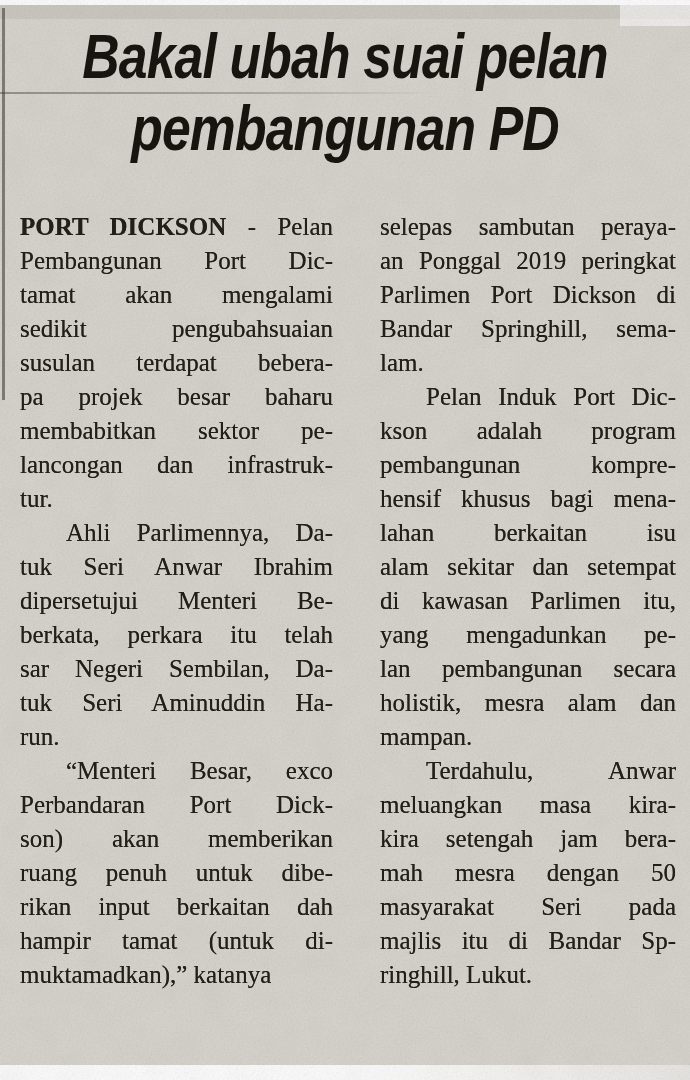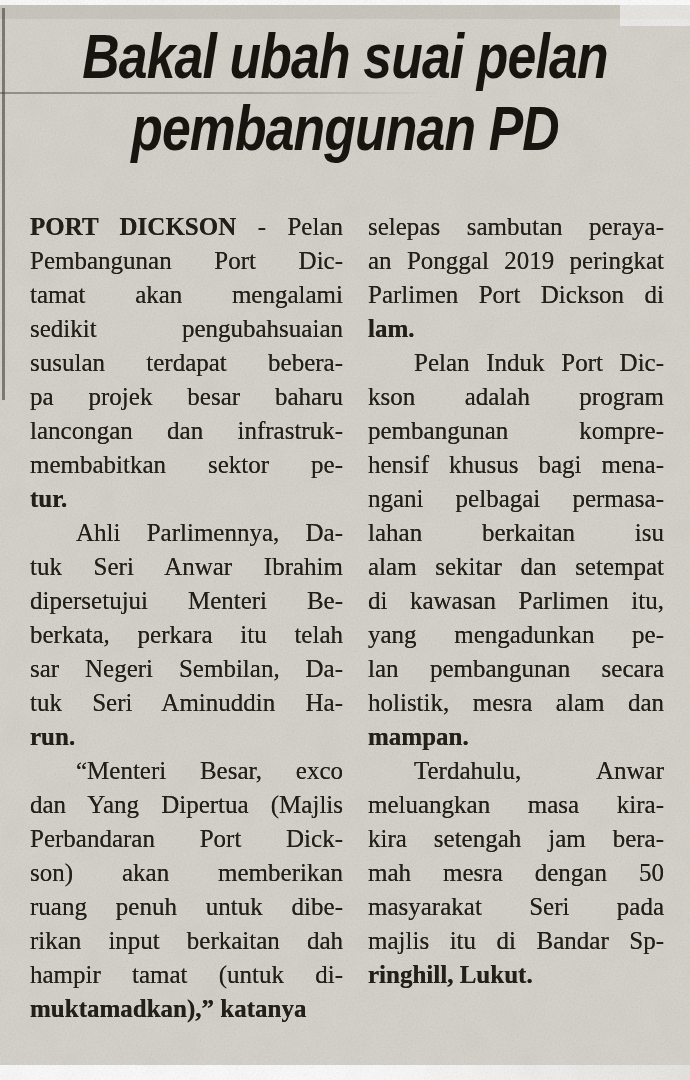--- a/index.html
+++ b/index.html
@@ -49,29 +49,29 @@
     background: linear-gradient(to right, rgba(70,62,54,0.45), rgba(70,62,54,0.28) 60%, rgba(70,62,54,0));
     z-index: 1;
   }
   .col {
     position: absolute;
     top: 210px;
     font-size: 25px;
     line-height: 34px;
     z-index: 2;
   }
-  .col-1 { left: 30px;  width: 313px; }
-  .col-2 { left: 368px; width: 296px; }
+  .col-1 { left: 20px;  width: 313px; }
+  .col-2 { left: 380px; width: 296px; }
   .bline {
     text-align: justify;
     text-align-last: justify;
     white-space: normal;
     text-shadow: 0 0 0.5px rgba(35,31,25,0.8);
   }
-  .bline.lastline { text-align-last: left; font-weight: bold; }
+  .bline.lastline { text-align-last: left; }
   .bline.indent { text-indent: 46px; }
   .bline b { font-weight: bold; }
   .artifact { position: absolute; pointer-events: none; z-index: 3; }
   .edge-top {
     top: 0; left: 0; width: 690px; height: 5px;
     background: rgba(255,255,255,0.95);
   }
   .edge-top-band {
     top: 5px; left: 0; width: 690px; height: 14px;
     background: rgba(120,112,102,0.12);
@@ -106,49 +106,48 @@
   </div>
 
   <div id="columns-root">
       <div class="col col-1">
         <div class="bline"><b>PORT DICKSON</b> - Pelan</div>
         <div class="bline">Pembangunan Port Dic-</div>
         <div class="bline">tamat akan mengalami</div>
         <div class="bline">sedikit pengubahsuaian</div>
         <div class="bline">susulan terdapat bebera-</div>
         <div class="bline">pa projek besar baharu</div>
+        <div class="bline">membabitkan sektor pe-</div>
         <div class="bline">lancongan dan infrastruk-</div>
-        <div class="bline">membabitkan sektor pe-</div>
         <div class="bline lastline">tur.</div>
         <div class="bline indent">Ahli Parlimennya, Da-</div>
         <div class="bline">tuk Seri Anwar Ibrahim</div>
         <div class="bline">dipersetujui Menteri Be-</div>
         <div class="bline">berkata, perkara itu telah</div>
         <div class="bline">sar Negeri Sembilan, Da-</div>
         <div class="bline">tuk Seri Aminuddin Ha-</div>
         <div class="bline lastline">run.</div>
         <div class="bline indent">“Menteri Besar, exco</div>
-        <div class="bline">dan Yang Dipertua (Majlis</div>
         <div class="bline">Perbandaran Port Dick-</div>
         <div class="bline">son) akan memberikan</div>
         <div class="bline">ruang penuh untuk dibe-</div>
         <div class="bline">rikan input berkaitan dah</div>
         <div class="bline">hampir tamat (untuk di-</div>
         <div class="bline lastline">muktamadkan),” katanya</div>
       </div>
       <div class="col col-2">
         <div class="bline">selepas sambutan peraya-</div>
         <div class="bline">an Ponggal 2019 peringkat</div>
         <div class="bline">Parlimen Port Dickson di</div>
+        <div class="bline">Bandar Springhill, sema-</div>
         <div class="bline lastline">lam.</div>
         <div class="bline indent">Pelan Induk Port Dic-</div>
         <div class="bline">kson adalah program</div>
         <div class="bline">pembangunan kompre-</div>
         <div class="bline">hensif khusus bagi mena-</div>
-        <div class="bline">ngani pelbagai permasa-</div>
         <div class="bline">lahan berkaitan isu</div>
         <div class="bline">alam sekitar dan setempat</div>
         <div class="bline">di kawasan Parlimen itu,</div>
         <div class="bline">yang mengadunkan pe-</div>
         <div class="bline">lan pembangunan secara</div>
         <div class="bline">holistik, mesra alam dan</div>
         <div class="bline lastline">mampan.</div>
         <div class="bline indent">Terdahulu, Anwar</div>
         <div class="bline">meluangkan masa kira-</div>
         <div class="bline">kira setengah jam bera-</div>

